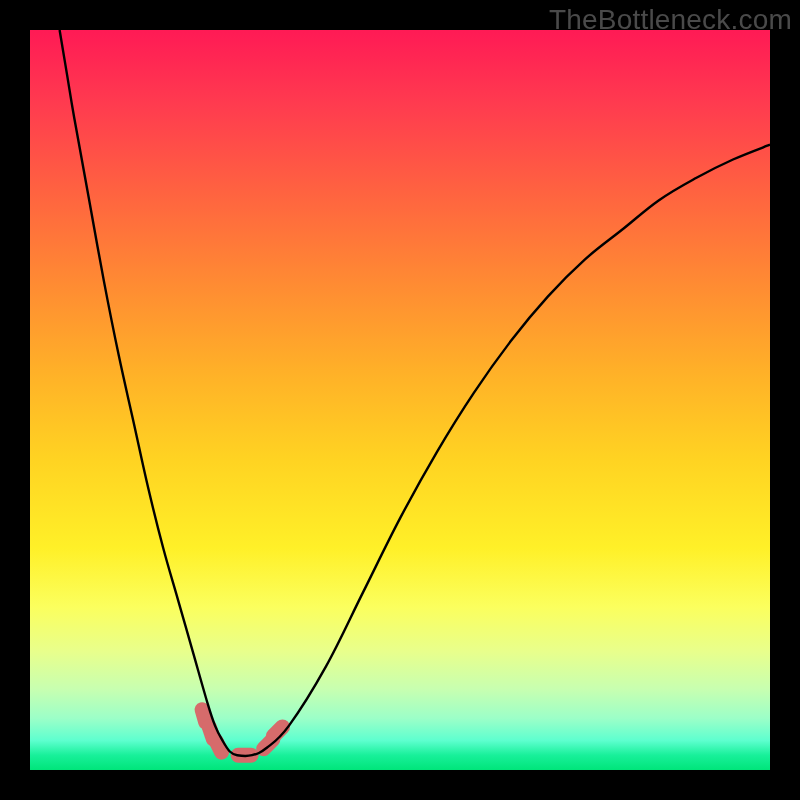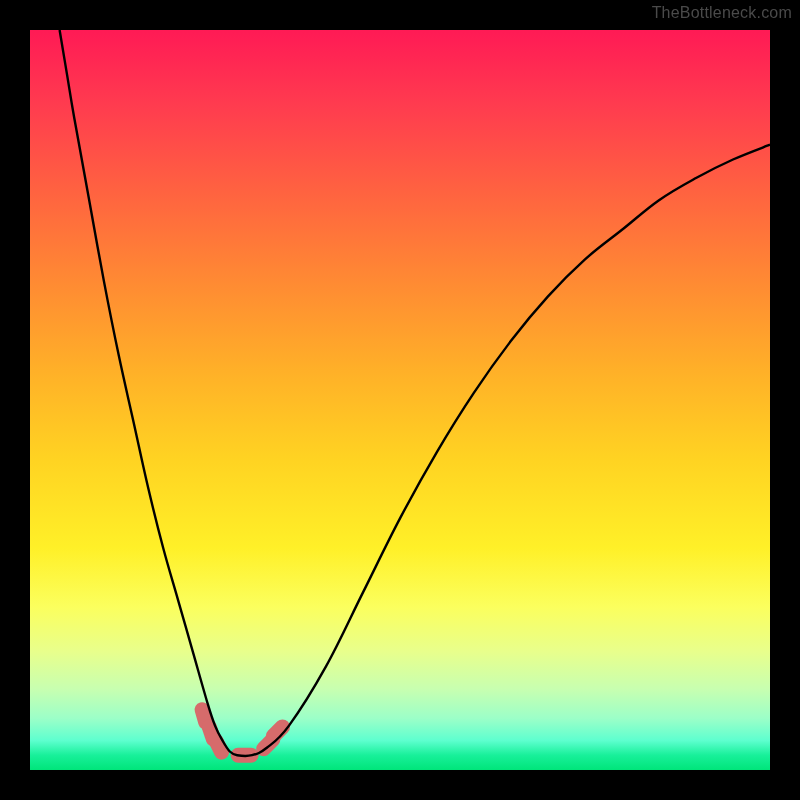--- a/index.html
+++ b/index.html
@@ -40,21 +40,21 @@
       #5effcf 96%,
       #18f09a 98%,
       #00e57a 100%
     );
   }
   .watermark {
     position: absolute;
     top: 4px;
     right: 8px;
     color: #4a4a4a;
-    font-size: 16px;
+    font-size: 28px;
     font-weight: 500;
     letter-spacing: 0.2px;
     user-select: none;
   }
   svg.curve {
     position: absolute;
     left: 0;
     top: 0;
     width: 740px;
     height: 740px;

